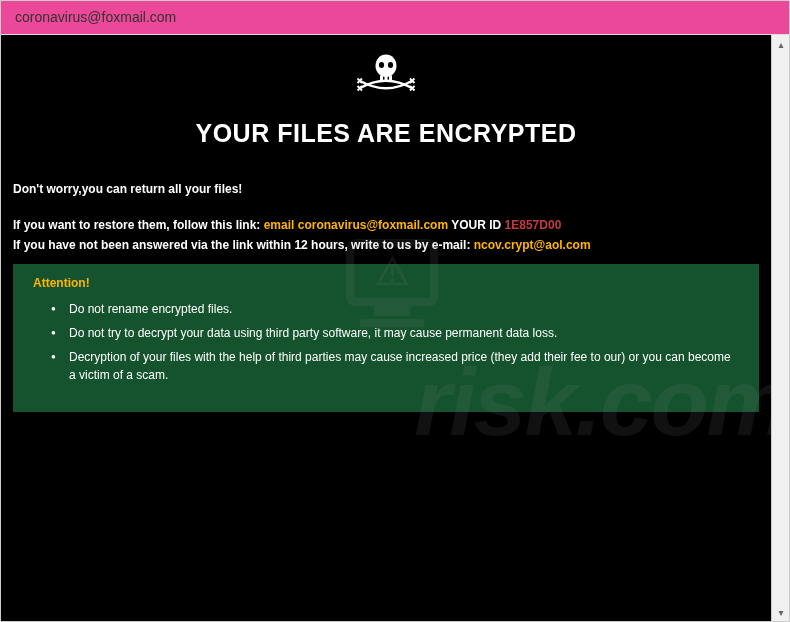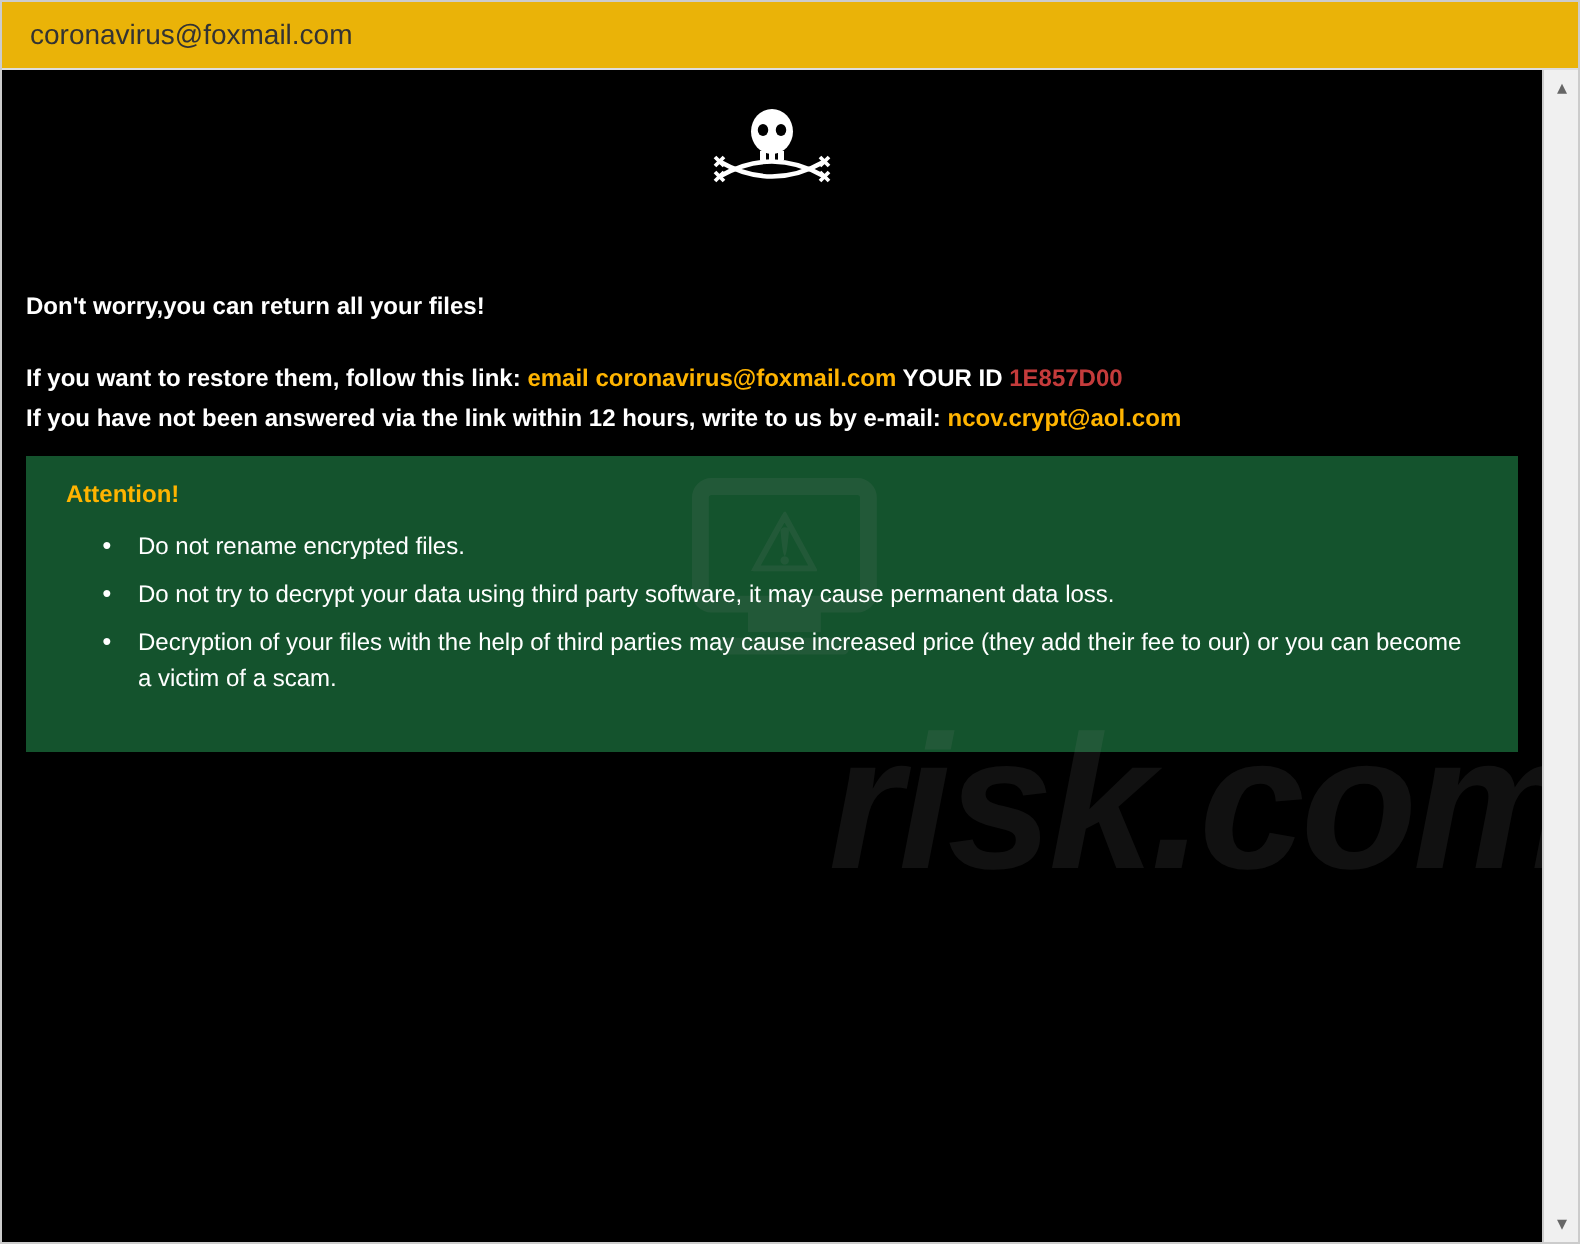--- a/index.html
+++ b/index.html
@@ -14,21 +14,21 @@
     .window-frame {
       width: 100%;
       height: 100%;
       border: 1px solid #ccc;
       background: #fff;
       display: flex;
       flex-direction: column;
     }
     .title-bar {
       height: 34px;
-      background: #eab308;
+      background: #ec4899;
       padding: 8px 14px;
       font-size: 14px;
       color: #333;
       border-bottom: 1px solid #ddd;
     }
     .content-area {
       flex: 1;
       background: #000;
       position: relative;
       overflow: hidden;
@@ -184,20 +184,21 @@
           <rect x="54" y="38" width="4" height="6" fill="#fff"></rect>
           <path d="M 15 45 Q 50 65 85 45" stroke="#fff" stroke-width="3" fill="none"></path>
           <path d="M 15 55 Q 50 35 85 55" stroke="#fff" stroke-width="3" fill="none"></path>
           <path d="M 12 42 L 18 48 M 12 48 L 18 42" stroke="#fff" stroke-width="2.5"></path>
           <path d="M 82 42 L 88 48 M 82 48 L 88 42" stroke="#fff" stroke-width="2.5"></path>
           <path d="M 12 52 L 18 58 M 12 58 L 18 52" stroke="#fff" stroke-width="2.5"></path>
           <path d="M 82 52 L 88 58 M 82 58 L 88 52" stroke="#fff" stroke-width="2.5"></path>
         </svg>
       </div>
 
+      <div class="main-heading">YOUR FILES ARE ENCRYPTED</div>
 
       <div class="intro-block">
         <div class="intro-line1">Don't worry,you can return all your files!</div>
         <div class="intro-line2">
           <span>If you want to restore them, follow this link: </span><span class="email-highlight">email coronavirus@foxmail.com</span><span>  YOUR ID </span><span class="id-highlight">1E857D00</span>
         </div>
         <div class="intro-line3">
           <span>If you have not been answered via the link within 12 hours, write to us by e-mail: </span><span class="email2-highlight">ncov.crypt@aol.com</span>
         </div>
       </div>

